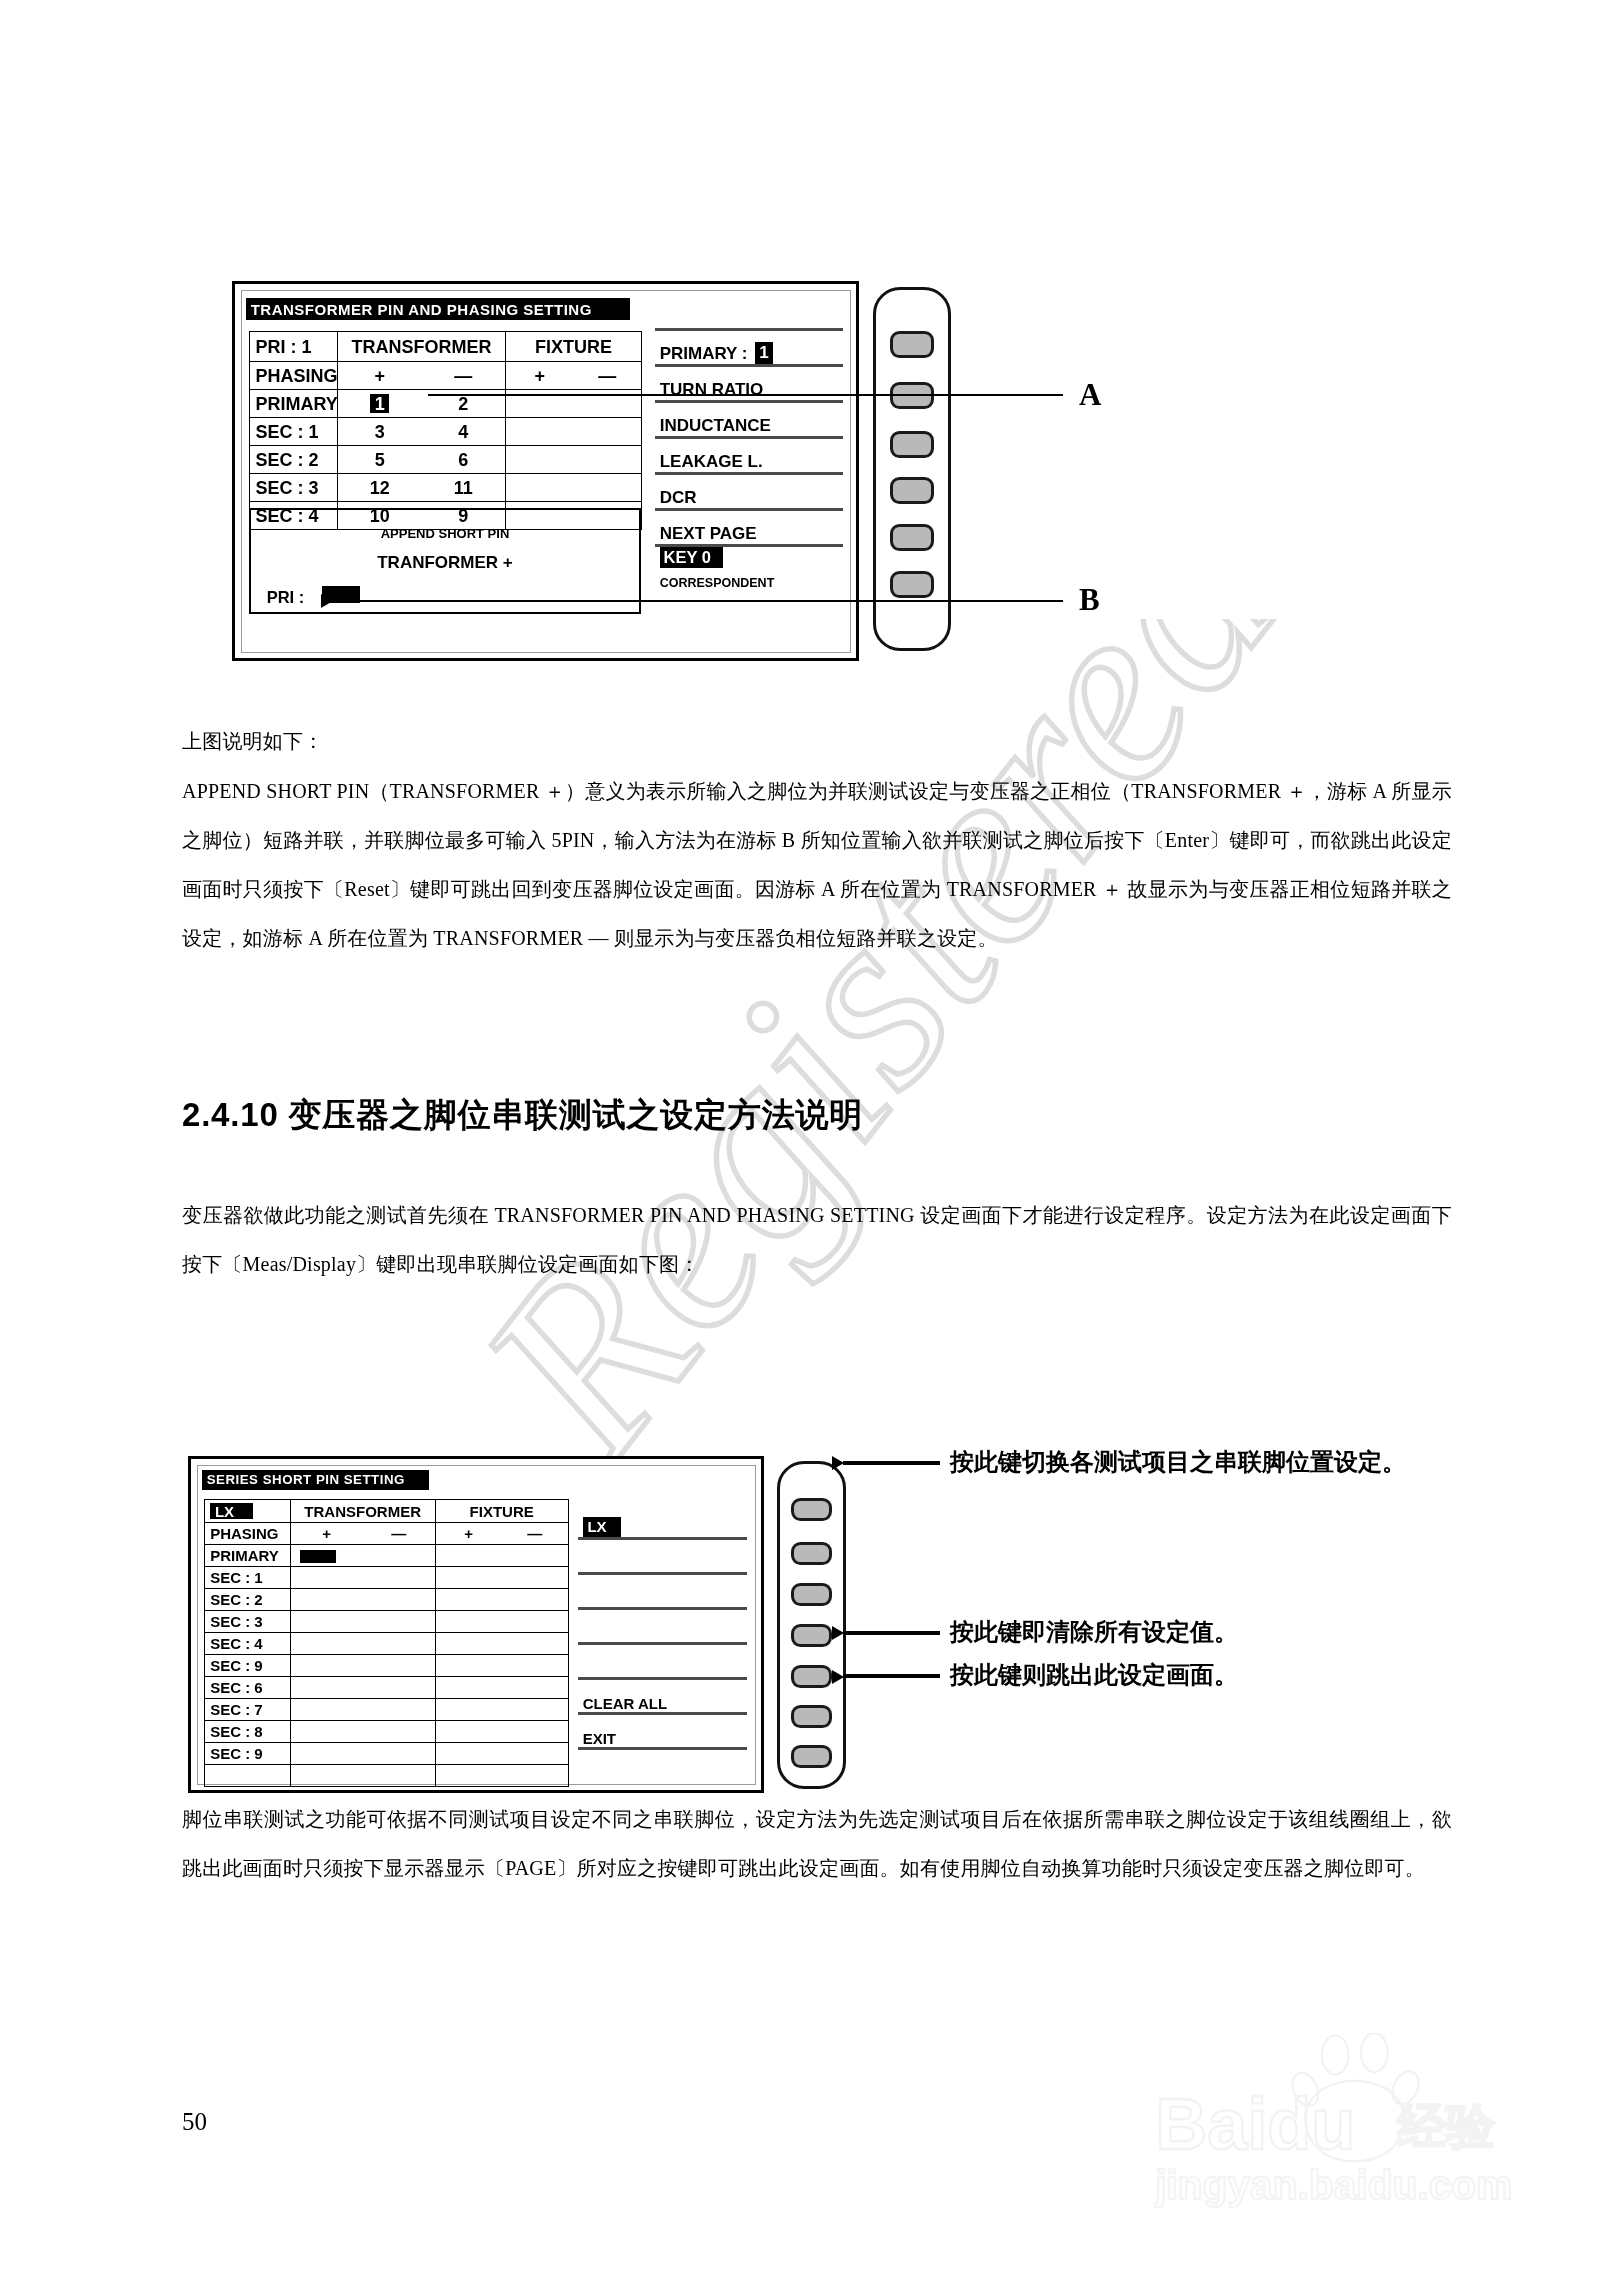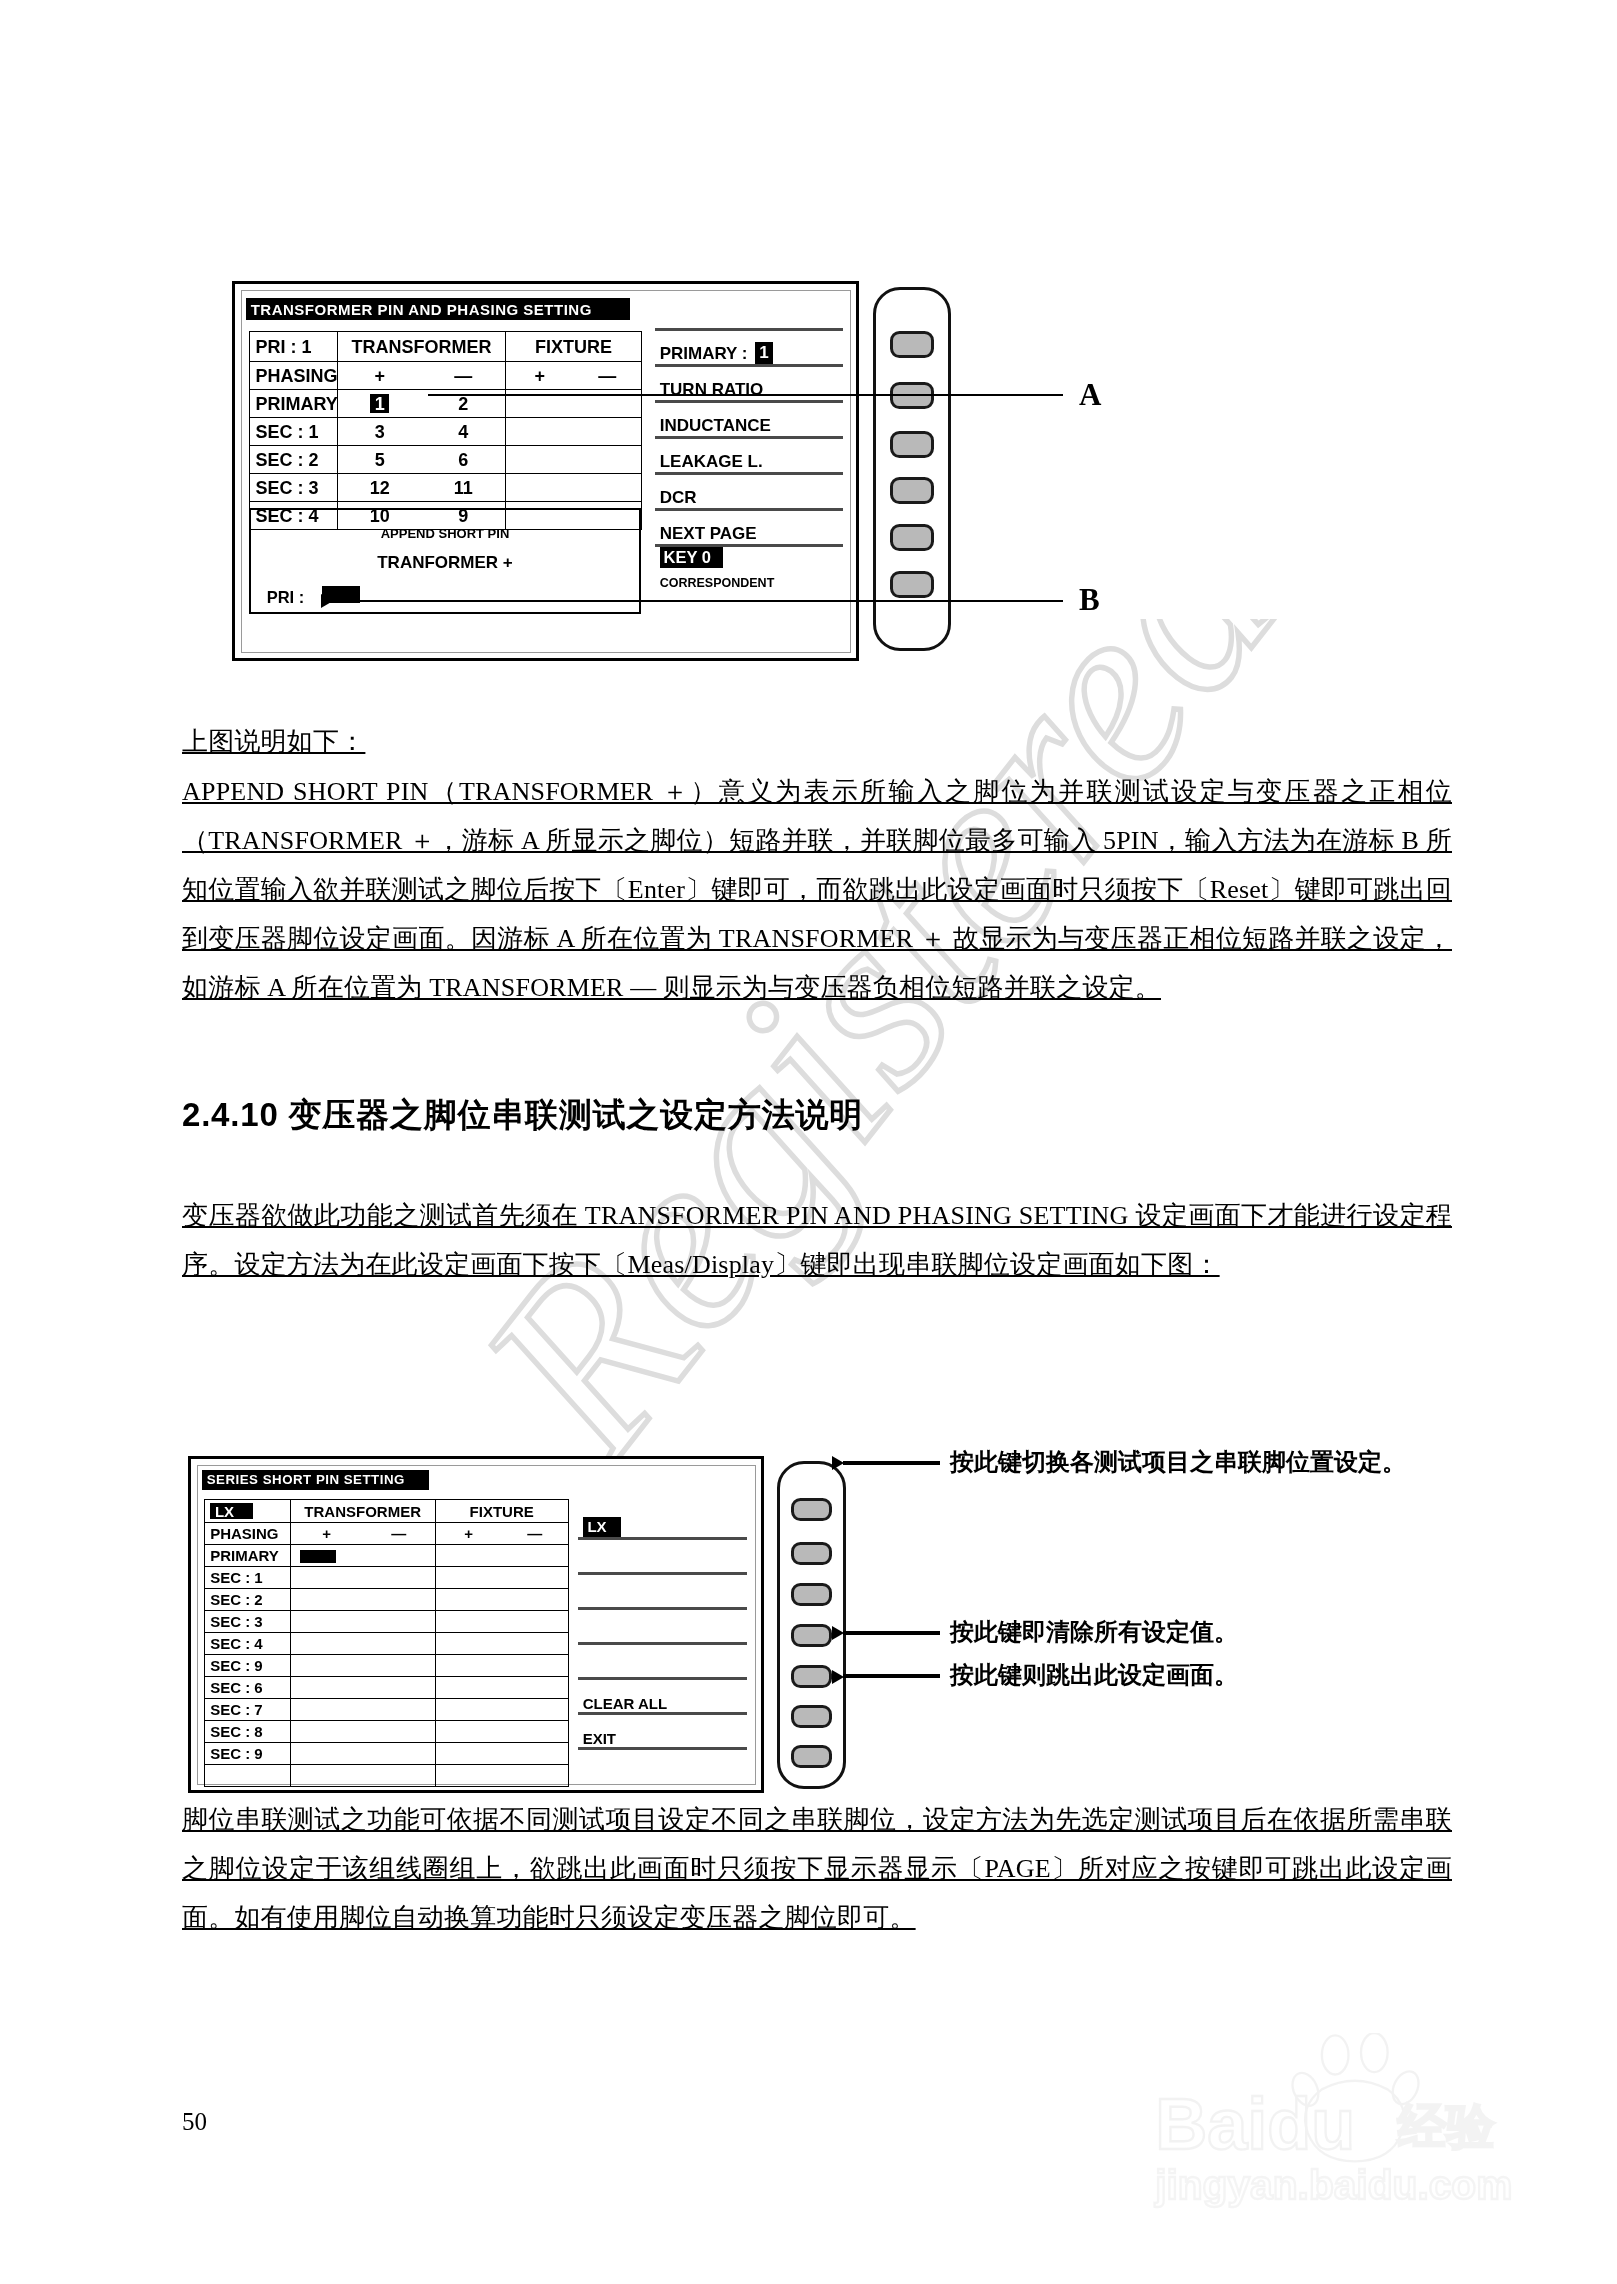--- a/index.html
+++ b/index.html
@@ -38,26 +38,25 @@
     z-index: 0;
     opacity: .30;
   }
   #wm-baidu svg { width: 100%; height: 100%; }
 
   
   .content { position: relative; z-index: 2; }
 
   .para {
     position: absolute;
-    font-size: 26px;
+    font-size: 20px;
     line-height: 49px;
     letter-spacing: 0.2px;
     text-align: justify;
     text-justify: inter-ideograph;
-    text-decoration: underline;
   }
 
   h2.heading {
     position: absolute;
     margin: 0;
     font-size: 33px;
     font-weight: bold;
     font-family: "Liberation Sans", "DejaVu Sans", sans-serif;
     letter-spacing: 0.8px;
     white-space: nowrap;

